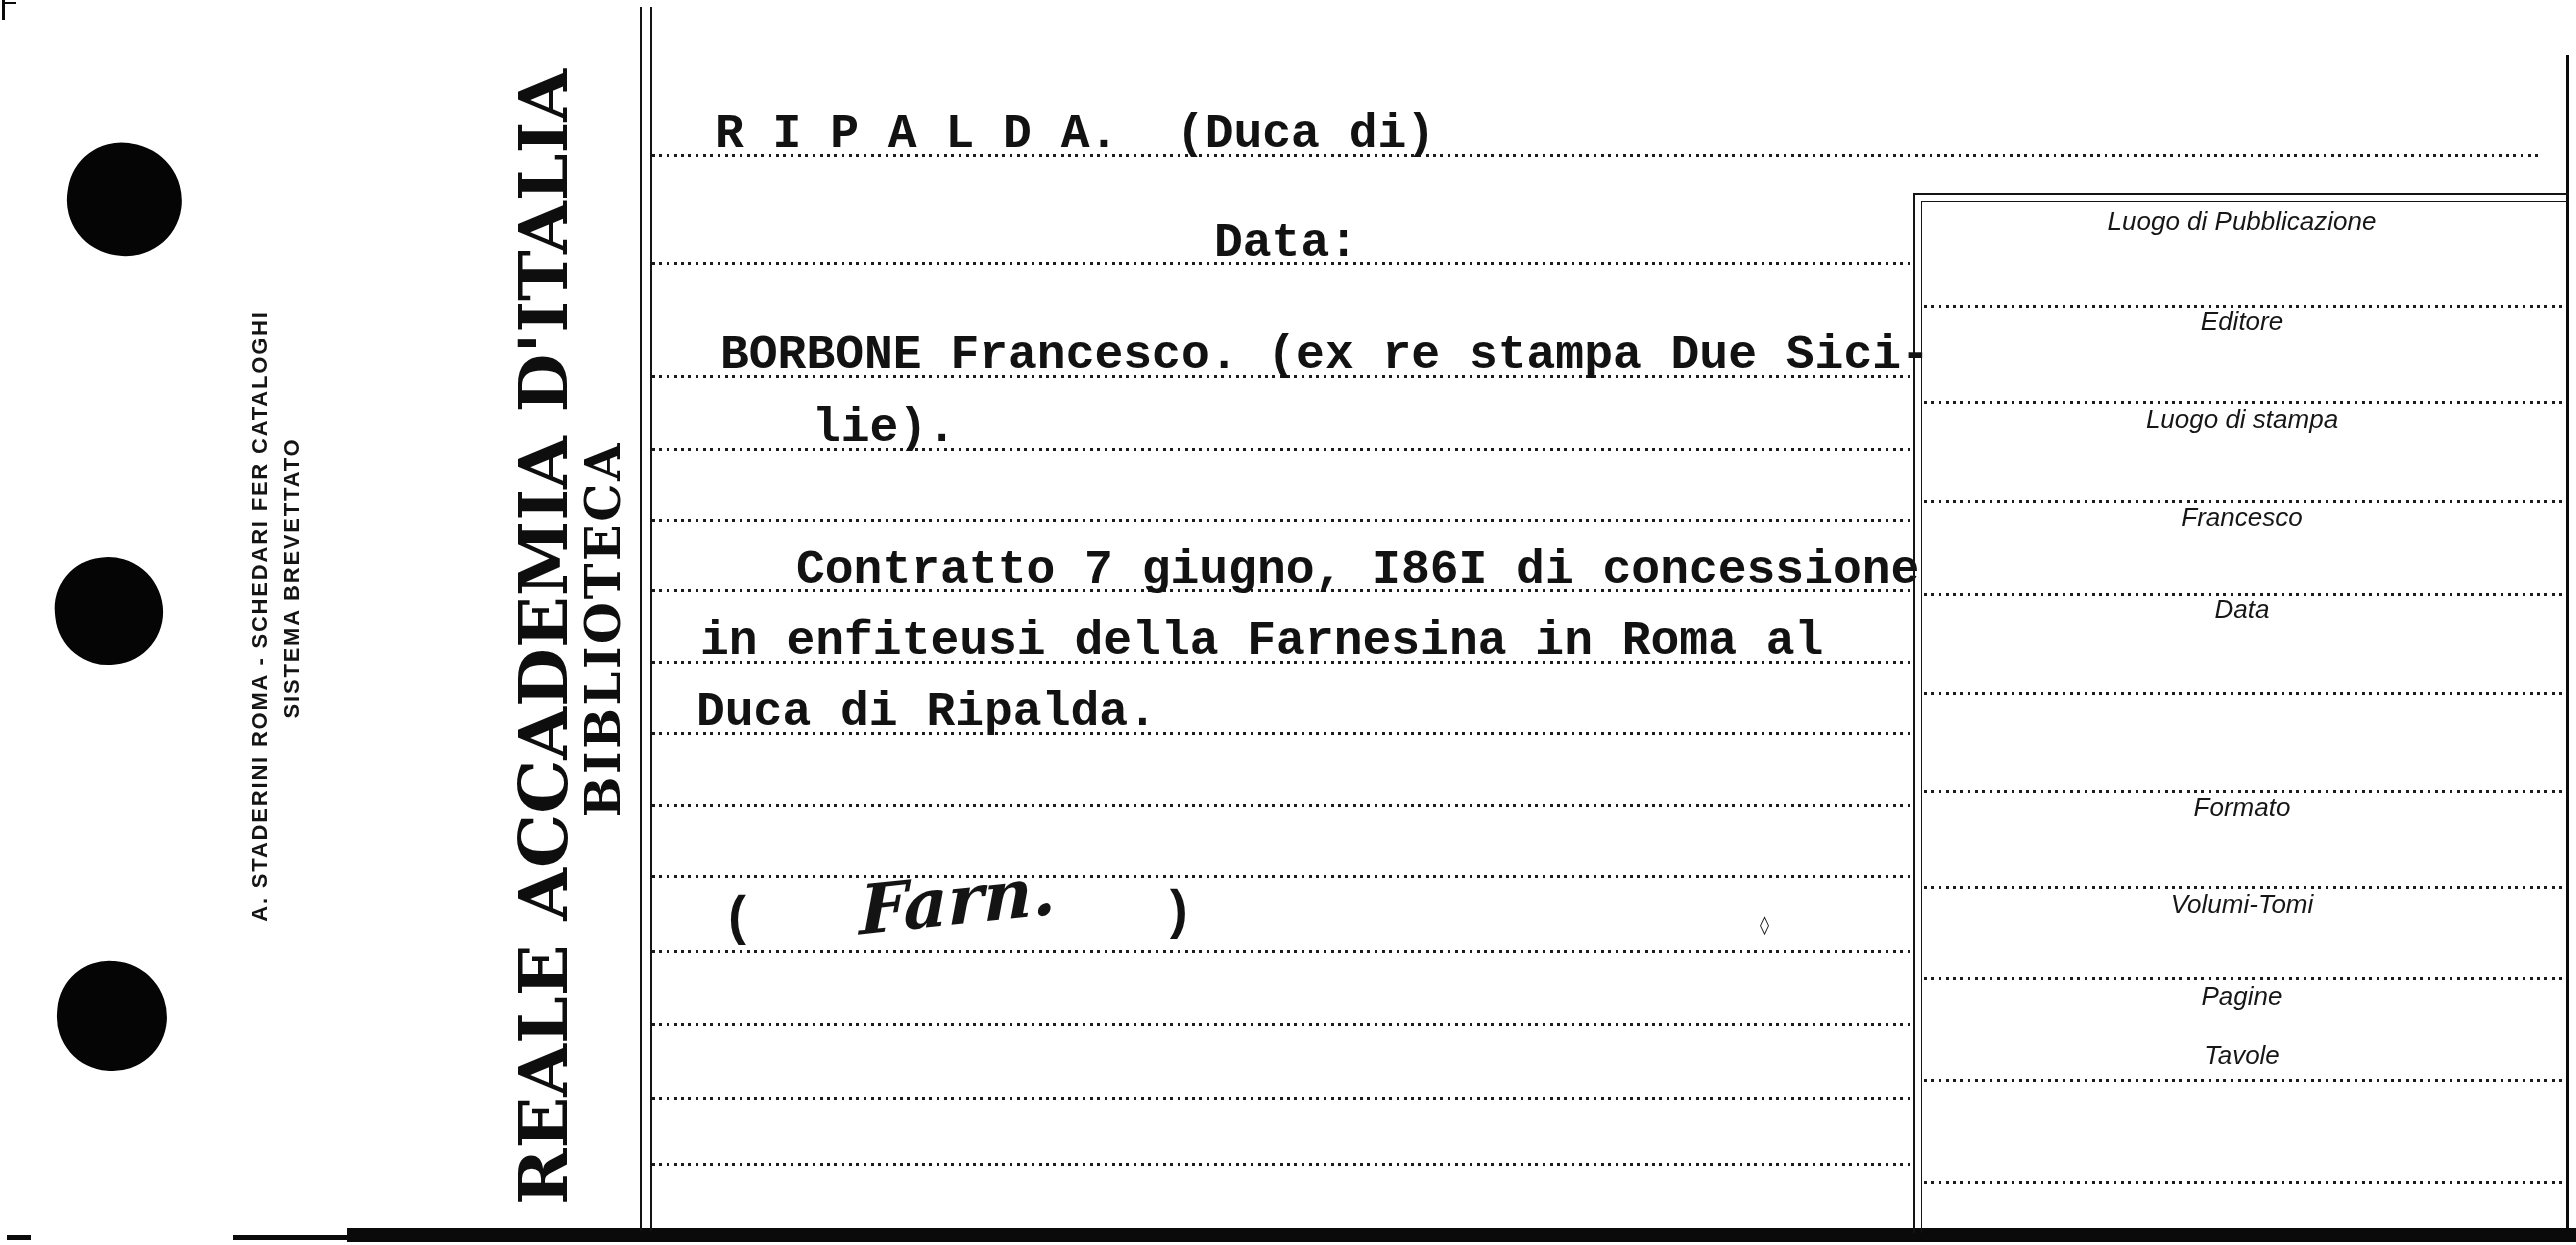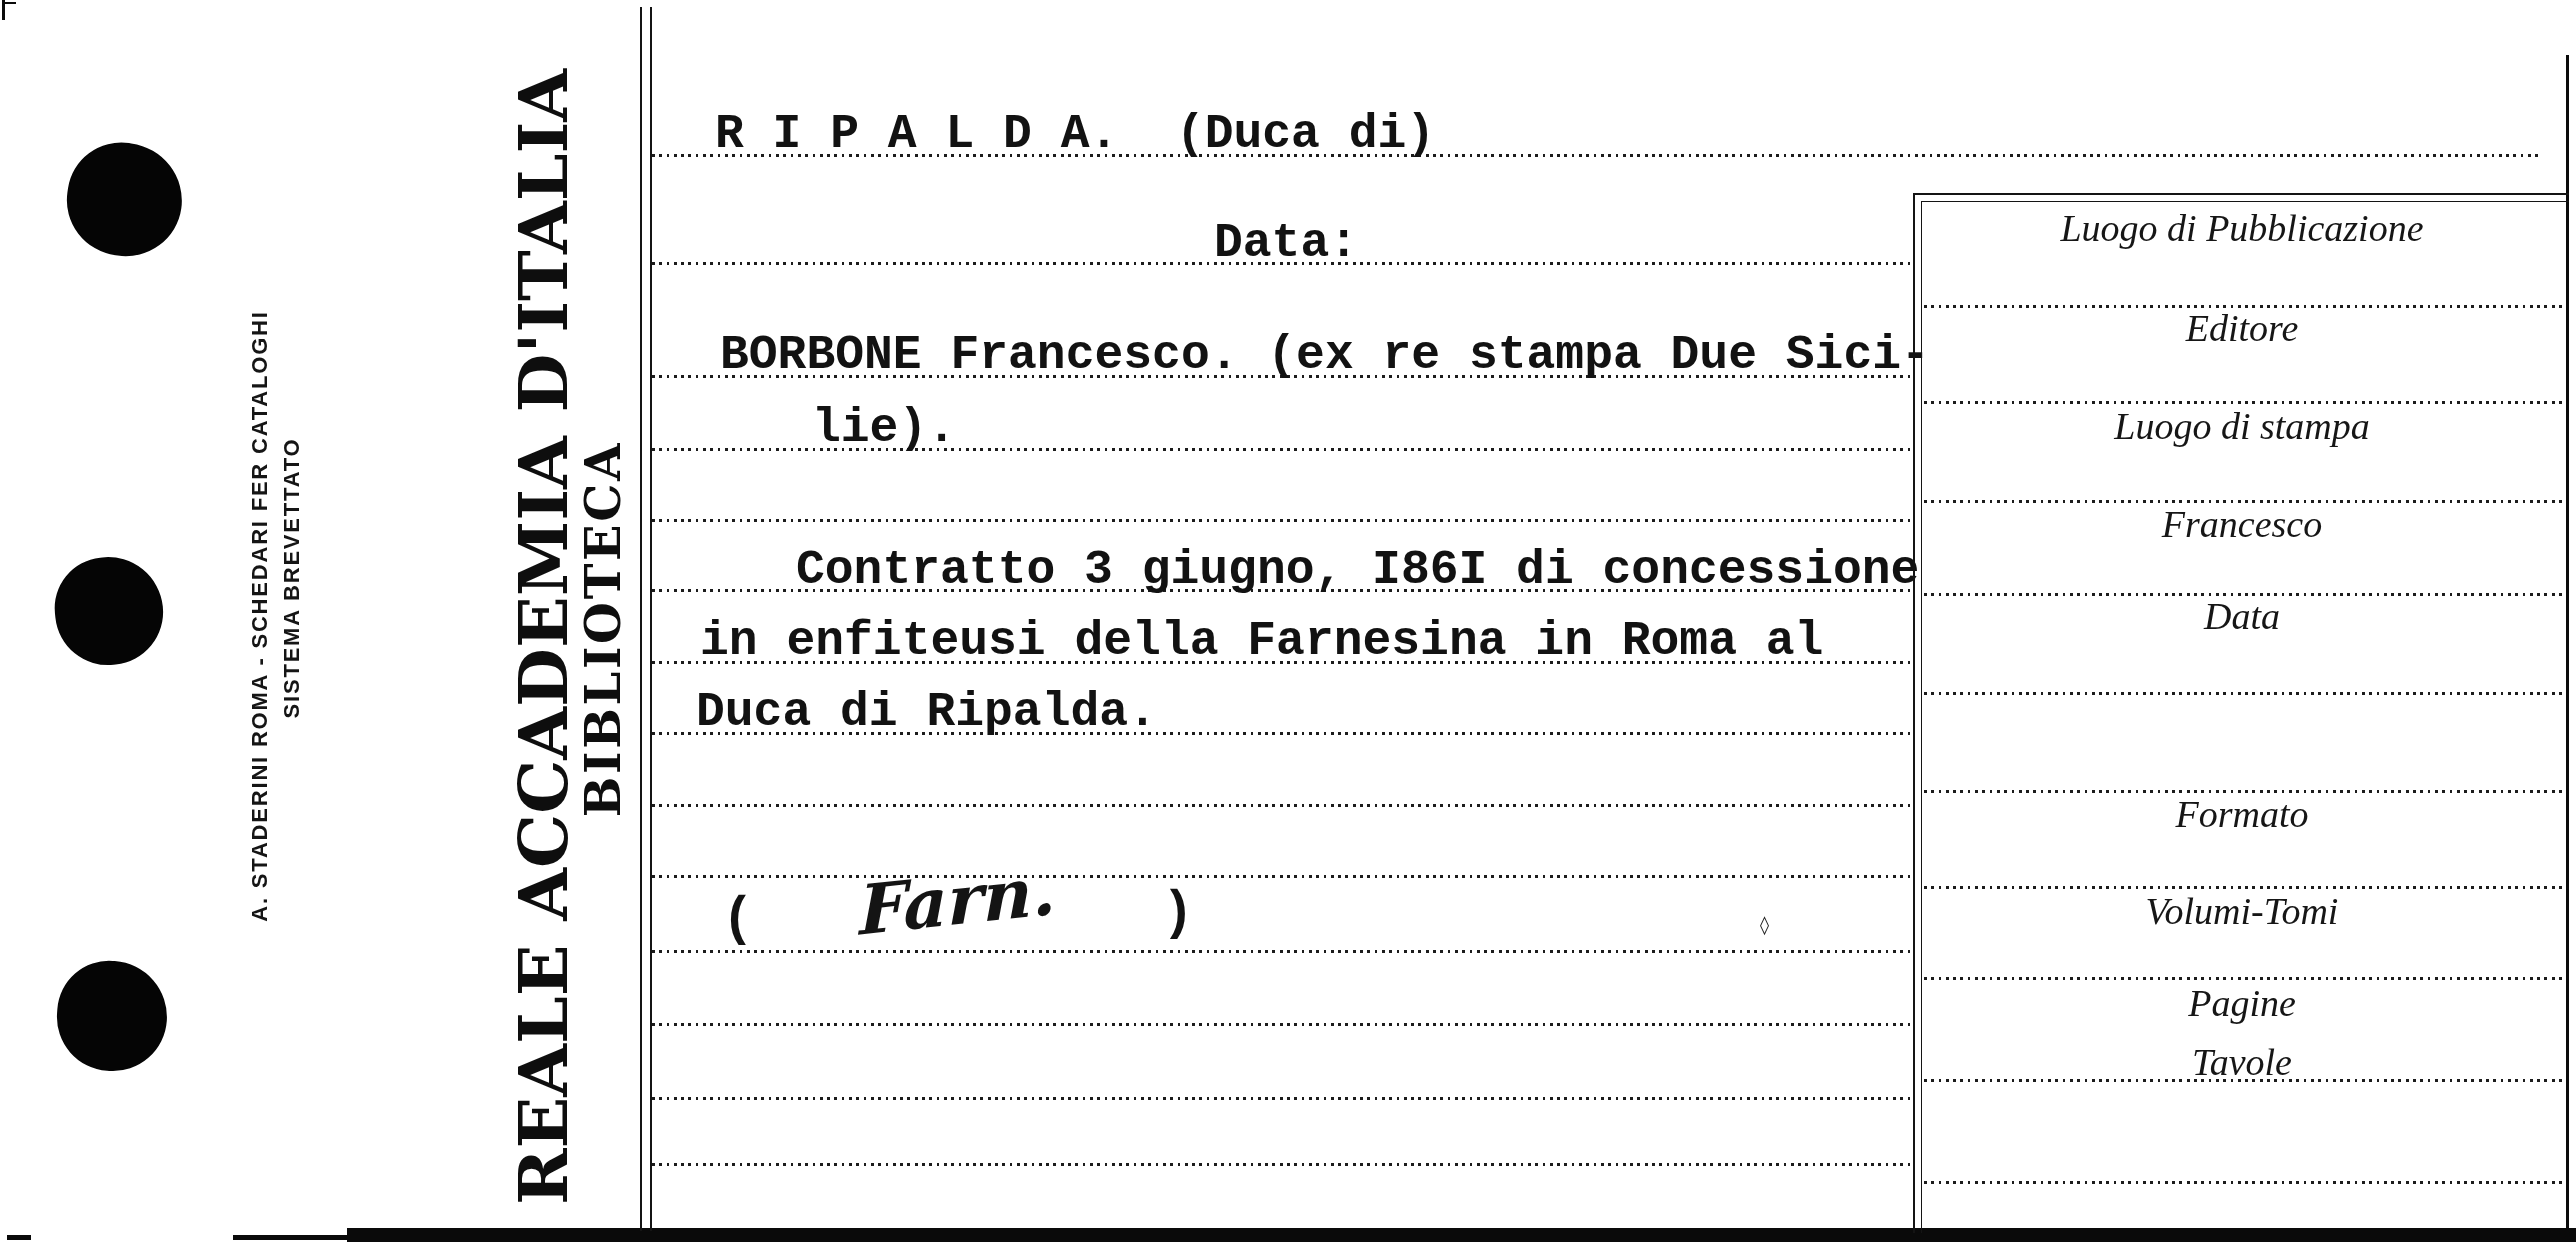--- a/index.html
+++ b/index.html
@@ -36,21 +36,21 @@
     position:absolute;font-family:"DejaVu Serif",serif;font-style:italic;font-weight:700;
     font-size:68px;line-height:1;color:#141414;transform:rotate(-6deg) skewX(-6deg);white-space:pre;
   }
   
   #colloc-box{position:absolute;left:1913px;top:193px;width:654px;height:1038px;
     border-left:2.7px solid #141414;border-top:2.7px solid #141414;}
   #colloc-box .inner-border{position:absolute;left:6.4px;top:5.5px;right:0;bottom:0;
     border-left:1.8px solid #141414;border-top:1.8px solid #141414;}
   .box-label{
     position:absolute;left:18.3px;right:18.3px;text-align:center;
-    font-family:Liberation Serif, serif;font-style:italic;font-size:38px;color:#161616;white-space:nowrap;
+    font-family:Liberation Sans, sans-serif;font-style:italic;font-size:26px;color:#161616;white-space:nowrap;
   }
   .box-dot{position:absolute;left:9.1px;right:7.3px;height:2.7px;
     background-image:repeating-linear-gradient(90deg,#1c1c1c 0 2.7px,transparent 2.7px 7.3px);}
   .speck{position:absolute;color:#222;font-size:18.3px;font-family:"DejaVu Sans",sans-serif;}
 </style>
 </head>
 <body>
 
 <div id="stage">
 
@@ -85,21 +85,21 @@
   <div class="dotline" style="left:652px;top:875px;width:1260px;"></div>
   <div class="dotline" style="left:652px;top:950px;width:1260px;"></div>
   <div class="dotline" style="left:652px;top:1023px;width:1260px;"></div>
   <div class="dotline" style="left:652px;top:1097px;width:1260px;"></div>
   <div class="dotline" style="left:652px;top:1163px;width:1260px;"></div>
 
   <div class="typed" style="left:715px;top:110px;">R I P A L D A.  (Duca di)</div>
   <div class="typed" style="left:1214px;top:219px;">Data:</div>
   <div class="typed" style="left:720px;top:331px;">BORBONE Francesco. (ex re stampa Due Sici-</div>
   <div class="typed" style="left:800px;top:404px;margin-left:12px;">lie).</div>
-  <div class="typed" style="left:796px;top:546px;">Contratto 3 giugno, I86I di concessione</div>
+  <div class="typed" style="left:796px;top:546px;">Contratto 7 giugno, I86I di concessione</div>
   <div class="typed" style="left:700px;top:617px;">in enfiteusi della Farnesina in Roma al</div>
   <div class="typed" style="left:696px;top:688px;">Duca di Ripalda.</div>
 
   <div class="typed" style="left:722px;top:894px;font-size:53px;">(</div>
   <div class="script" style="left:859px;top:866px;">Farn.</div>
   <div class="typed" style="left:1162px;top:888px;font-size:53px;">)</div>
 
   <div class="speck" style="left:1760px;top:914px;">◊</div>
 
   <div id="colloc-box">

